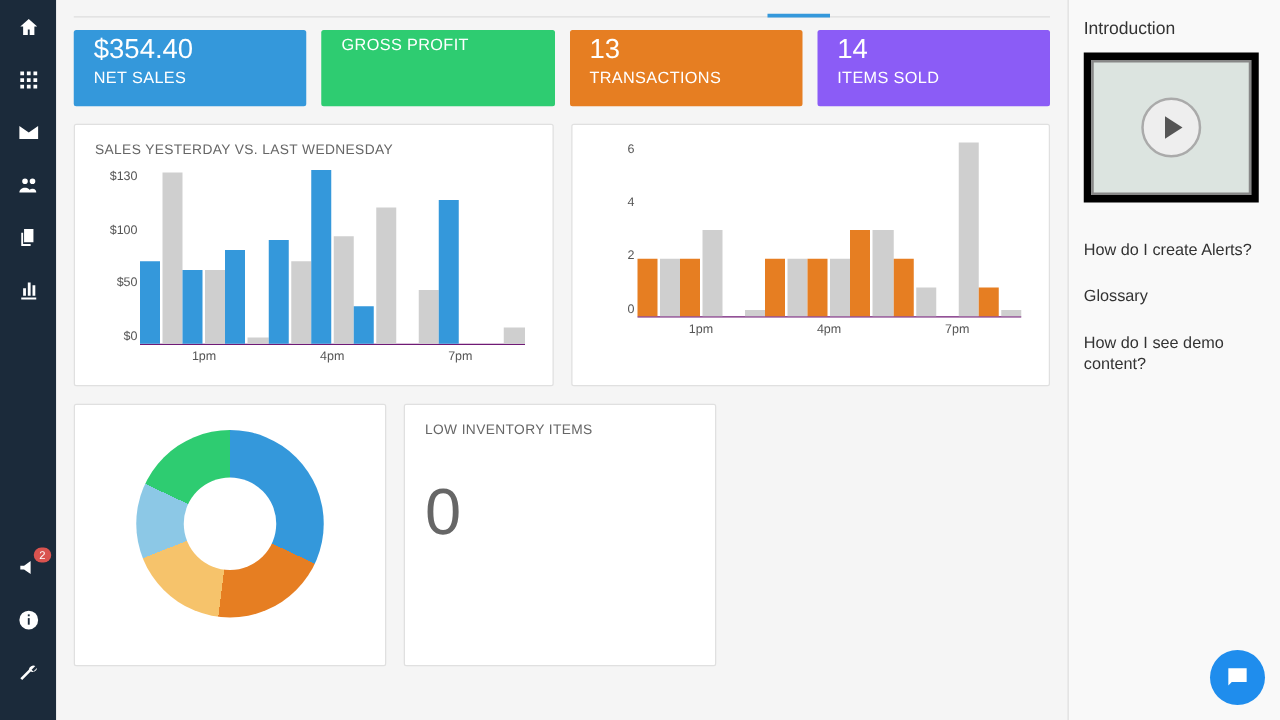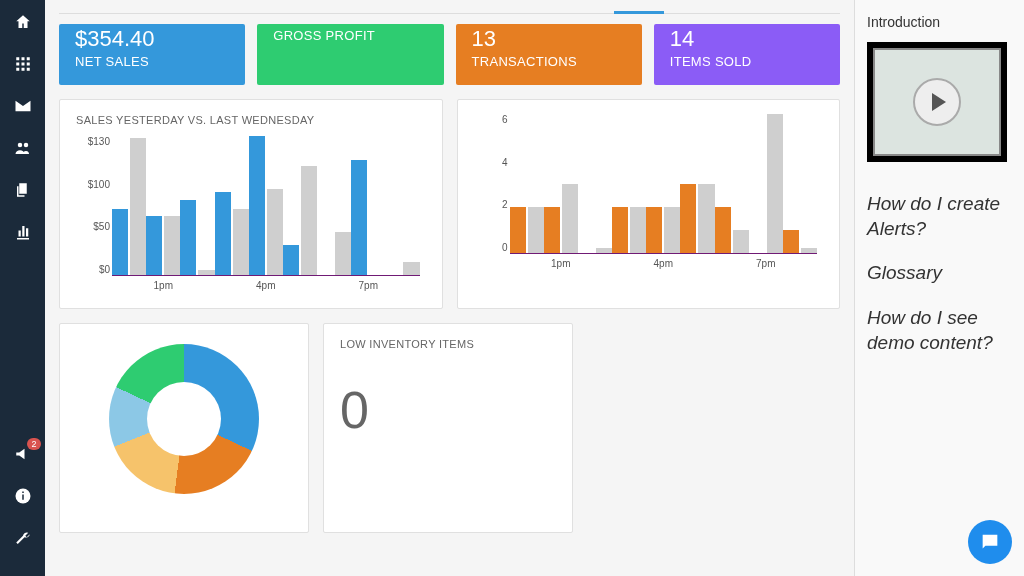--- a/index.html
+++ b/index.html
@@ -51,21 +51,21 @@
 .donut .hole { position: absolute; left: 50%; top: 50%; transform: translate(-50%,-50%); width: 74px; height: 74px; background: #fff; border-radius: 50%; }
 .big-number { font-size: 52px; color: #666; font-weight: 300; margin-top: 30px; }
 
 
 .helppanel { width: 170px; background: #f9f9f9; border-left: 1px solid #ddd; padding: 14px 12px; position: relative; }
 .help-title { font-size: 14px; color: #333; margin-bottom: 12px; }
 .video-thumb { width: 140px; height: 120px; background: #000; padding: 6px; margin-bottom: 30px; }
 .video-inner { width: 100%; height: 100%; background: #dce4e0; border: 2px solid #888; display: flex; align-items: center; justify-content: center; position: relative; }
 .play-btn { width: 48px; height: 48px; border-radius: 50%; background: #eee; border: 2px solid #aaa; display: flex; align-items: center; justify-content: center; }
 .play-btn::after { content: ""; border-left: 14px solid #555; border-top: 9px solid transparent; border-bottom: 9px solid transparent; margin-left: 4px; }
-.help-link { font-size: 19px; color: #333; margin-bottom: 20px; cursor: pointer; line-height: 1.3; font-style: italic; }
+.help-link { font-size: 13px; color: #333; margin-bottom: 20px; cursor: pointer; line-height: 1.3; }
 .chat-fab { position: absolute; bottom: 12px; right: 12px; width: 44px; height: 44px; border-radius: 50%; background: #1f8ded; display: flex; align-items: center; justify-content: center; }
 .chat-fab svg { fill: #fff; }
 </style>
 </head>
 <body>
 
 <div class="sidebar">
   <div class="sidebar-item">
       <svg width="18" height="18" viewBox="0 0 24 24">
         <path d="M12 3l9 8h-3v9h-5v-6H11v6H6v-9H3z"></path>

